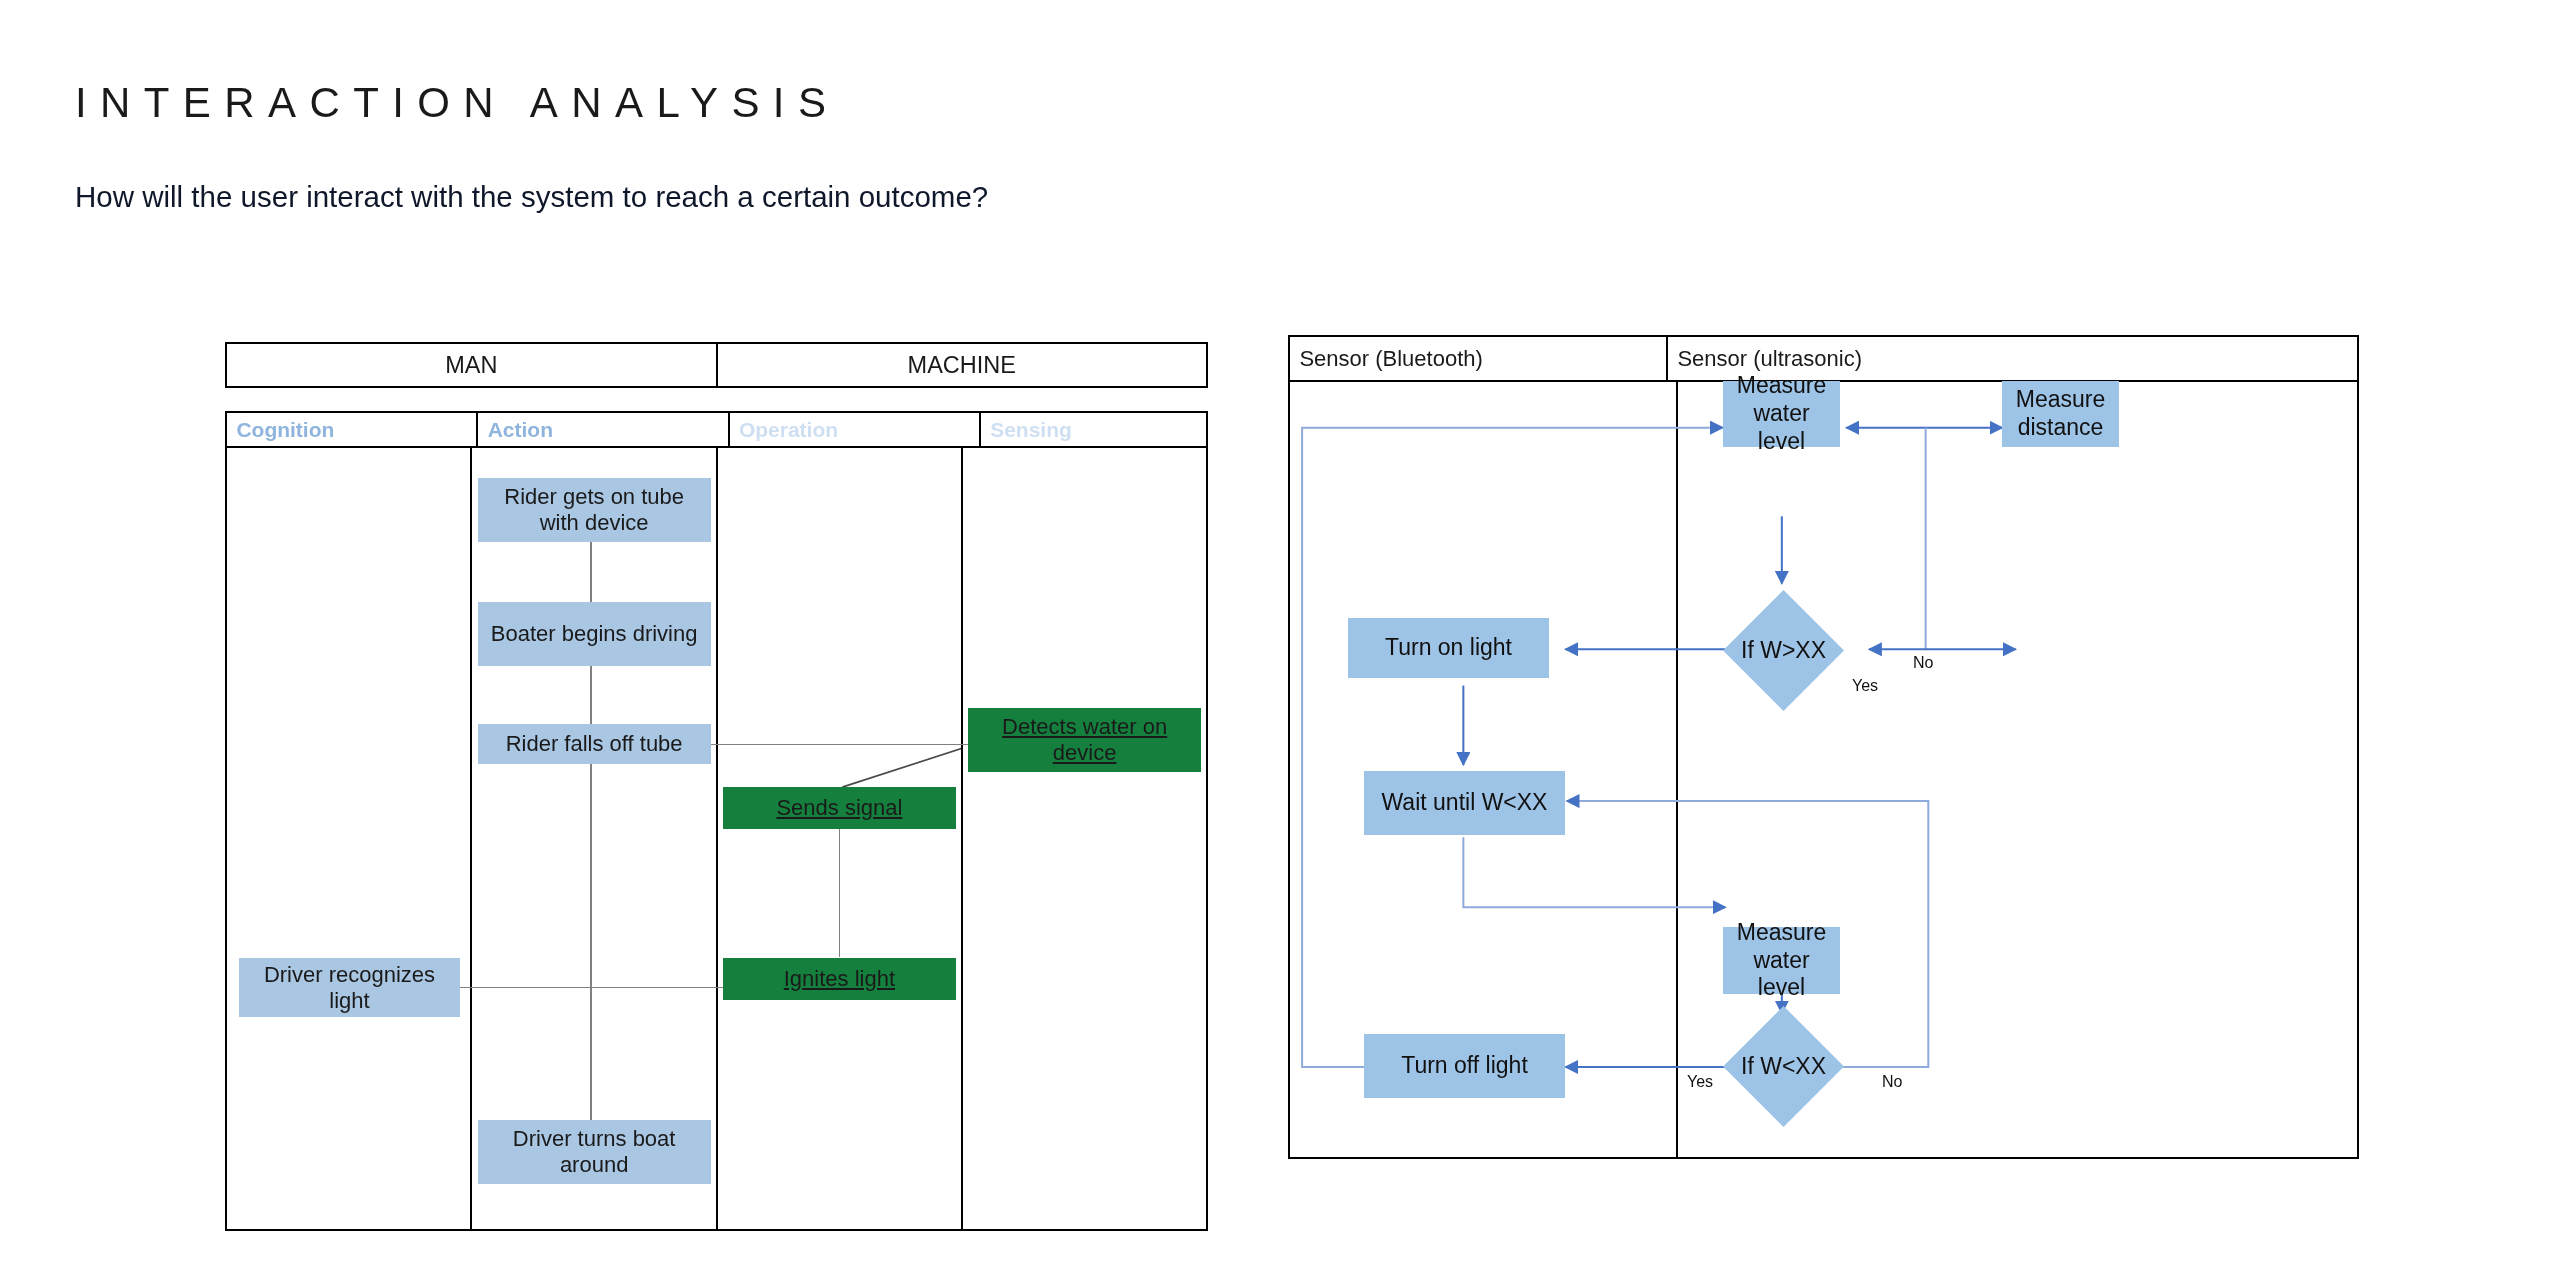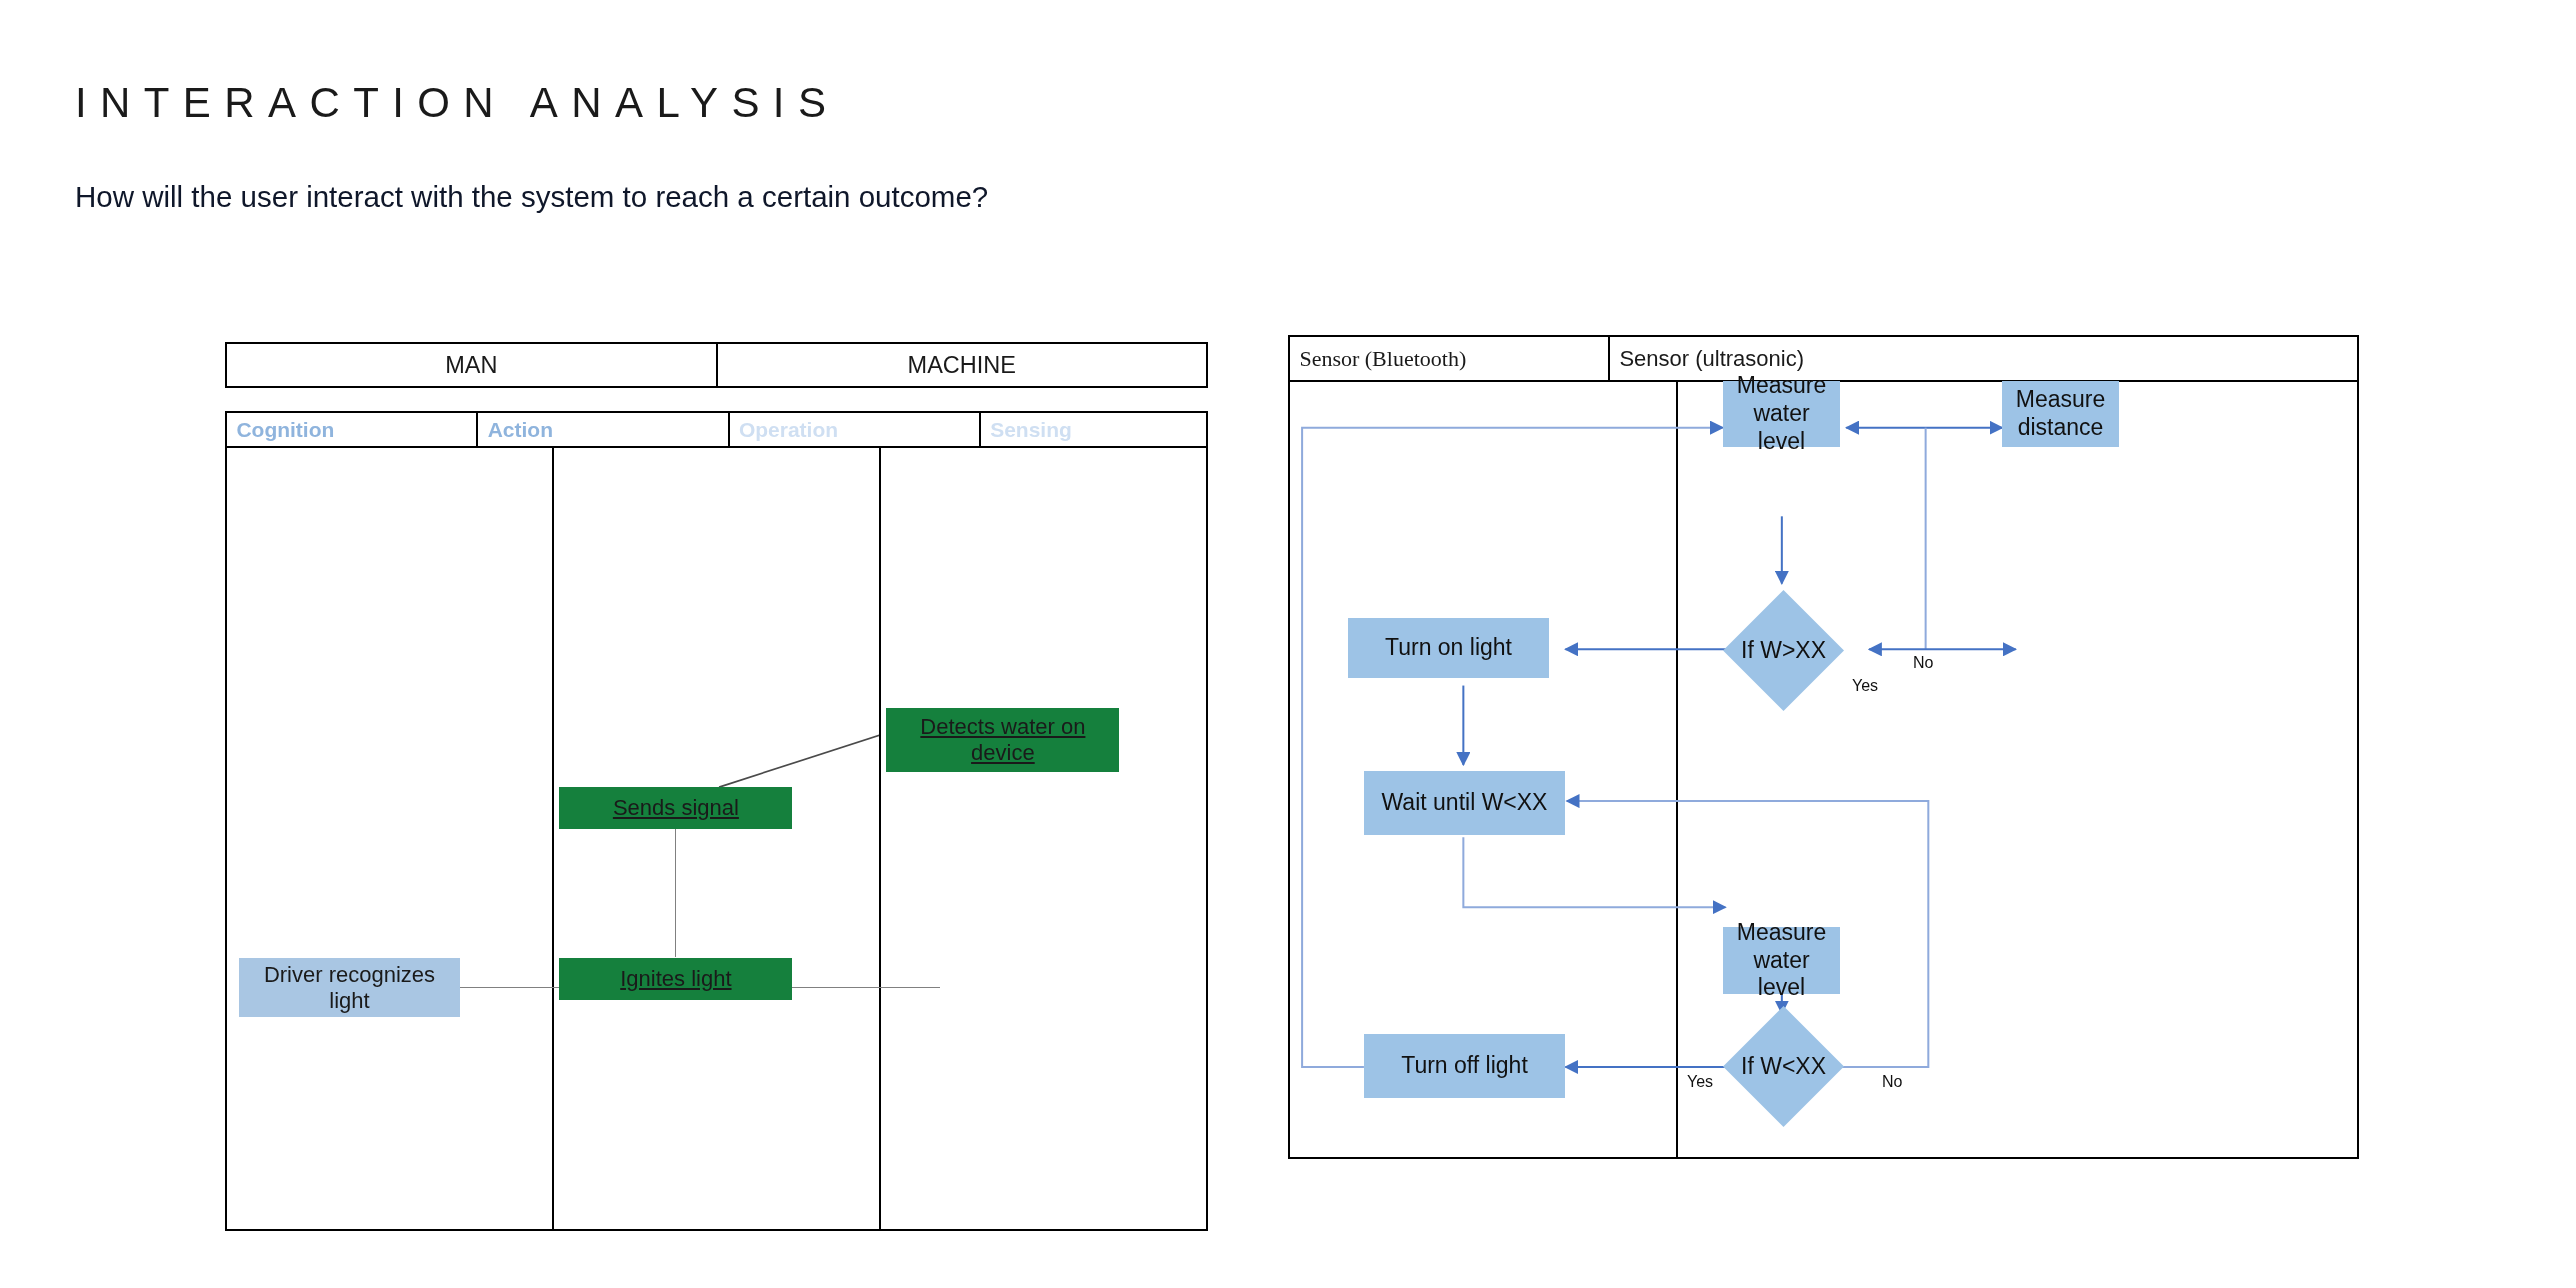--- a/index.html
+++ b/index.html
@@ -128,20 +128,30 @@
       </div>
 
       <div class="grid-body">
 
         <div class="gcol">
           <div class="lbox mid" style="left:12px; top:510px; width:221px; height:59px;">Driver recognizes light</div>
 
           <div class="lline h" style="left:233px; top:539px; width:480px;"></div>
         </div>
 
+        <div class="gcol">
+          <div class="lline v" style="left:118px; top:79px; width:1.3px; height:631px;"></div>
+
+          <div class="lbox mid" style="left:5.4px; top:30px; width:233px; height:64px;">Rider gets on tube with device</div>
+          <div class="lbox mid" style="left:5.4px; top:154px; width:233px; height:64px;">Boater begins driving</div>
+          <div class="lbox mid" style="left:5.4px; top:276px; width:233px; height:40px;">Rider falls off tube</div>
+          <div class="lbox mid" style="left:5.4px; top:672px; width:233px; height:64px;">Driver turns boat around</div>
+
+          <div class="lline h" style="left:239px; top:296px; width:484px;"></div>
+        </div>
 
         <div class="gcol">
           <div class="lbox pale" style="left:5.4px; top:339px; width:233px; height:42px;">Sends signal</div>
           <div class="lbox pale" style="left:5.4px; top:510px; width:233px; height:42px;">Ignites light</div>
           <div class="lline v" style="left:121px; top:380px; width:1.3px; height:129px;"></div>
 
           <svg class="diag" style="left:0; top:0; width:100%; height:100%;" viewBox="0 0 362.25 1163" width="243" height="780">
             <line x1="185" y1="505" x2="540" y2="390" stroke="#4a4a4a" stroke-width="2.5"></line>
           </svg>
         </div>
@@ -150,21 +160,21 @@
           <div class="lbox pale" style="left:5.4px; top:260px; width:233px; height:64px;">Detects water on device</div>
         </div>
       </div>
 
     </div>
   </div>
 
   <div class="right-wrap">
 
     <div class="rhead">
-      <div class="rhead-cell" style="width:320px; border-right:2px solid #000;font-family:Liberation Serif, serif;">
+      <div class="rhead-cell" style="width:378px; border-right:2px solid #000;">
         <span class="t">Sensor (Bluetooth)</span>
       </div>
       <div class="rhead-cell" style="flex:1;">
         <span class="t">Sensor (ultrasonic)</span>
       </div>
     </div>
 
     <div class="rbody">
       <div class="rdivider"></div>
 

